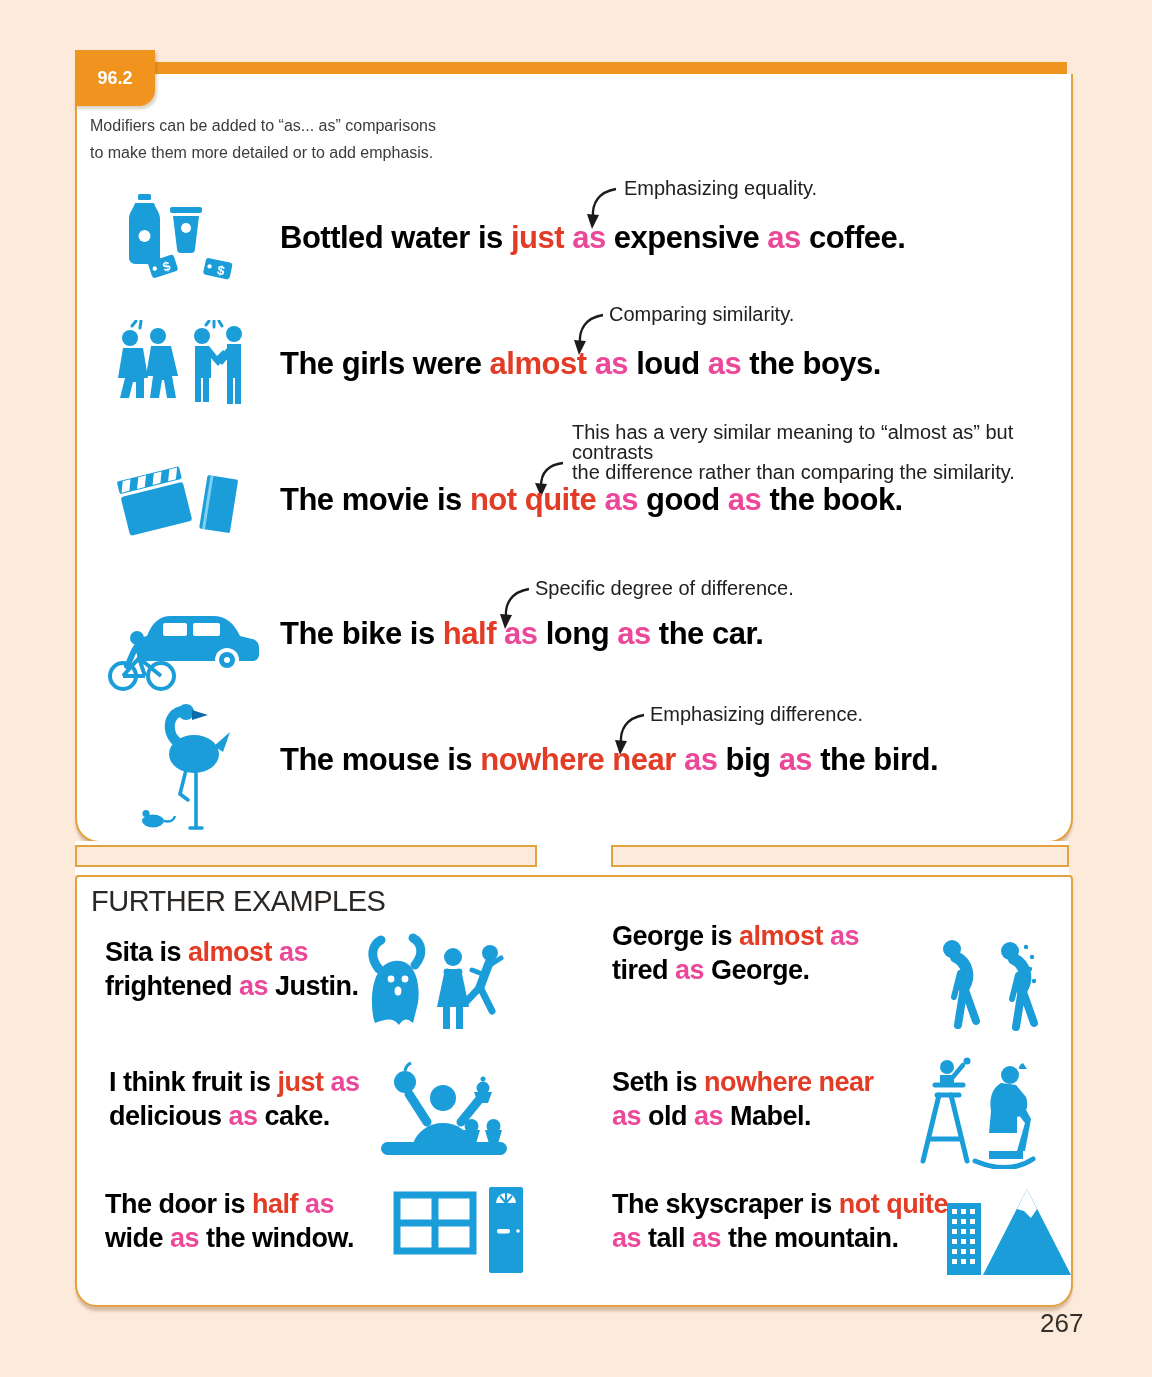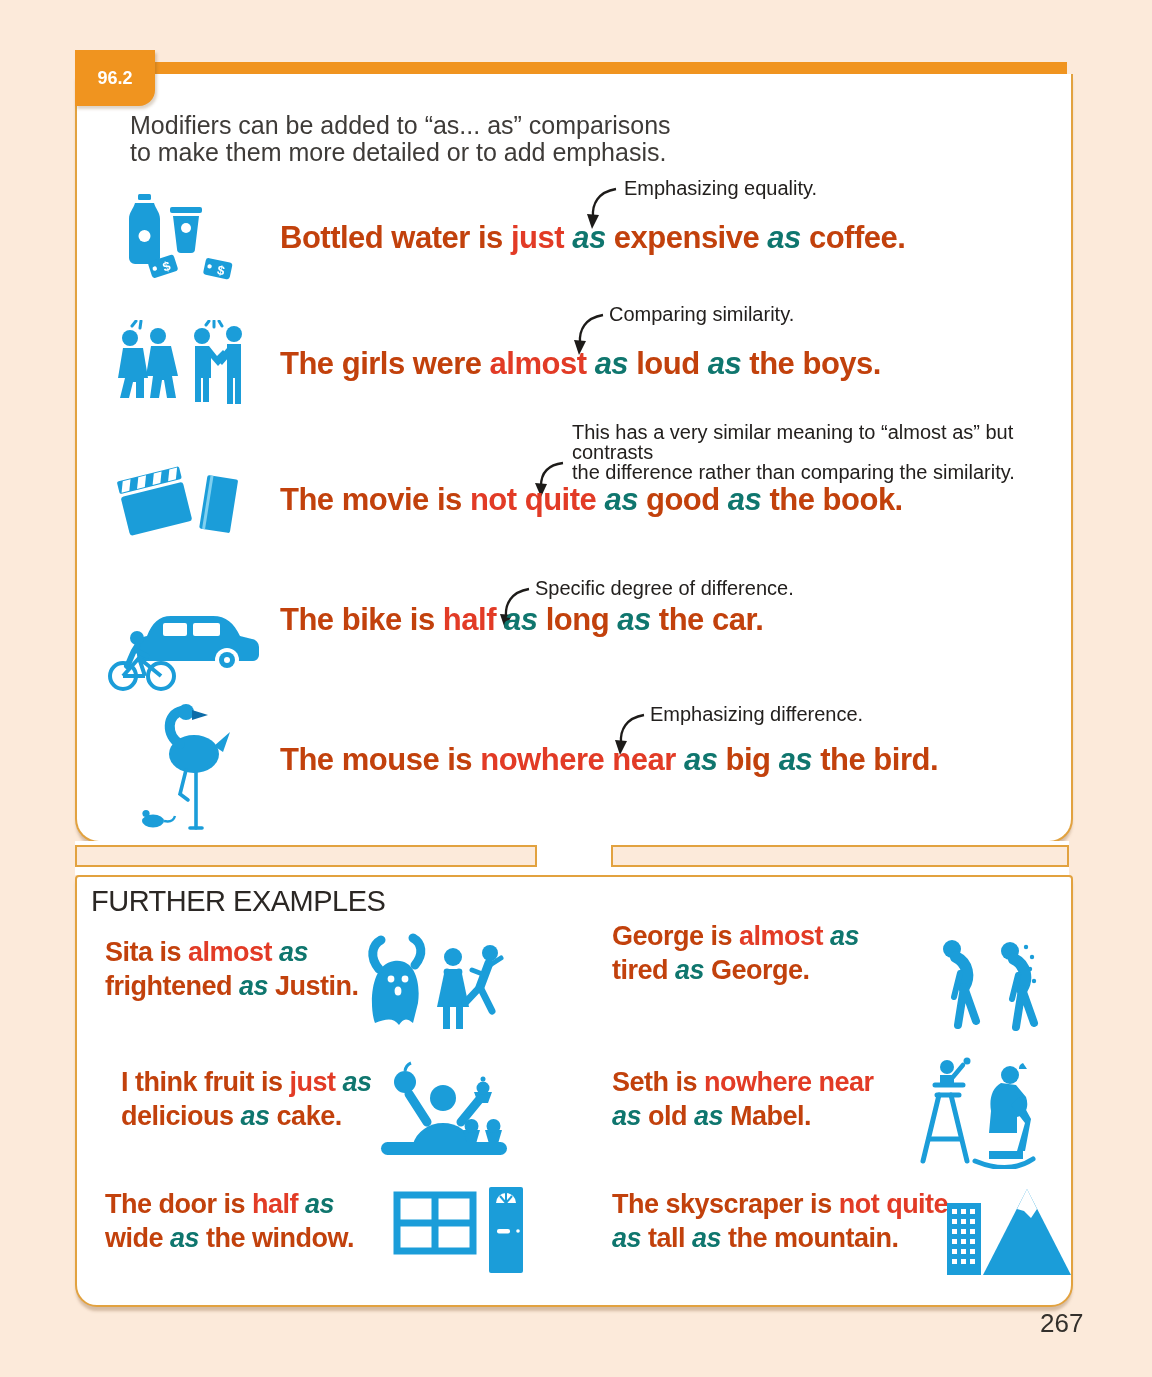--- a/index.html
+++ b/index.html
@@ -15,24 +15,24 @@
   .badge{left:75px;top:50px;width:80px;height:56px;background:#f0941f;
     border-radius:0 0 16px 0;color:#fff;font-weight:bold;font-size:18px;
     display:flex;align-items:center;justify-content:center;z-index:5;
     box-shadow:2px 3px 3px rgba(120,80,30,.25);}
   .page-title{left:168px;top:80px;font-size:25px;font-weight:bold;color:#1d1b19;letter-spacing:0;}
   
   .panel{background:#fff;border:2px solid #e2a23f;box-shadow:0 5px 3px -1px rgba(140,100,60,.35);}
   .main-panel{left:75px;top:74px;width:994px;height:767px;border-top:none;
     border-radius:0 0 24px 24px;}
   .further-panel{left:75px;top:875px;width:994px;height:428px;border-radius:4px 4px 22px 22px;}
-  .subtitle{left:13px;top:38px;font-size:25px;line-height:27px;color:#3e3b38;white-space:pre-line;margin-left:40px;}
+  .subtitle{left:13px;top:38px;font-size:16px;line-height:27px;color:#3e3b38;white-space:pre-line;}
   .sentence{font-size:31px;font-weight:bold;letter-spacing:-0.5px;white-space:nowrap;}
   .annot{font-size:20px;color:#23201e;white-space:pre-line;line-height:20px;}
-  .w-d{color:#c2410c;} .w-r{color:#e23b26;} .w-b{color:#0f766e;font-style:italic;}
+  .w-d{color:#000000;} .w-r{color:#e23b26;} .w-b{color:#ec4899;}
   .connector{left:75px;top:841px;width:994px;height:34px;background:#fff;}
   .conn-bar{position:absolute;top:4px;height:22px;background:#fceada;border:2px solid #e2a23f;box-sizing:border-box;}
   .further-heading{left:14px;top:8px;font-size:29px;font-weight:400;letter-spacing:-0.5px;color:#2b2724;}
   .fx-text{font-size:27px;font-weight:bold;letter-spacing:-0.5px;line-height:34px;white-space:nowrap;}
   .page-number{left:1040px;top:1308px;font-size:26px;color:#33302c;}
   svg{display:block;}
   .ico{position:absolute;}
 </style>
 </head>
 <body>
@@ -153,21 +153,21 @@
           <circle cx="54" cy="78" r="13"></circle>
         <path d="M16 78 L32 60 L54 78 M32 60 L38 78 M16 78 L38 78"></path>
       </g>
     </svg>
   </div>
   <div class="abs annot" style="left:458px;top:504px">Specific degree of difference.</div>
   <svg class="abs" style="left:418px;top:512px" width="38" height="46" viewBox="0 0 38 46">
     <path d="M34 3 C16 6 10 18 11 31" stroke="#1d1b19" stroke-width="2.3" fill="none"></path>
     <path d="M5 28 L17 29 L10 43 Z" fill="#1d1b19"></path>
   </svg>
-  <div class="abs sentence" style="left:203px;top:528px"><span class="w-d">The bike is </span><span class="w-r">half</span><span class="w-d"> </span><span class="w-b">as</span><span class="w-d"> long </span><span class="w-b">as</span><span class="w-d"> the car.</span></div>
+  <div class="abs sentence" style="left:203px;top:542px"><span class="w-d">The bike is </span><span class="w-r">half</span><span class="w-d"> </span><span class="w-b">as</span><span class="w-d"> long </span><span class="w-b">as</span><span class="w-d"> the car.</span></div>
 
   <div class="ico" style="left:63px;top:628px">
     <svg width="96" height="132" viewBox="0 0 96 132">
       <g fill="#1b9dd9">
         <ellipse cx="54" cy="52" rx="25" ry="19"></ellipse>
         <path d="M74 44 l16 -14 -7 20 z"></path>
         <path d="M40 42 C26 34 26 12 42 9" stroke="#1b9dd9" stroke-width="10" fill="none" stroke-linecap="round"></path>
         <circle cx="46" cy="10" r="8"></circle>
         <path d="M52 8 l16 5 -16 5 z" fill="#0d6ca8"></path>
         <g stroke="#1b9dd9" stroke-width="3.6" fill="none" stroke-linecap="round">
@@ -242,21 +242,21 @@
       </g>
       <g fill="#1b9dd9">
         <circle cx="104" cy="22" r="2.2"></circle>
           <circle cx="110" cy="32" r="2.2"></circle>
           <circle cx="108" cy="44" r="2.2"></circle>
           <circle cx="112" cy="56" r="2.2"></circle>
       </g>
     </svg>
   </div>
 
-  <div class="abs fx-text" style="left:44px;top:188px">
+  <div class="abs fx-text" style="left:32px;top:188px">
     <div><span class="w-d">I think fruit is </span><span class="w-r">just</span><span class="w-d"> </span><span class="w-b">as</span></div>
     <div><span class="w-d">delicious </span><span class="w-b">as</span><span class="w-d"> cake.</span></div>
   </div>
   <div class="ico" style="left:302px;top:181px">
     <svg width="130" height="106" viewBox="0 0 130 106">
       <g fill="#1b9dd9">
         <circle cx="64" cy="40" r="13"></circle>
         <path d="M34 86 a31 28 0 0 1 60 0 z"></path>
         <path d="M48 64 L30 36" stroke="#1b9dd9" stroke-width="9" fill="none" stroke-linecap="round"></path>
         <circle cx="26" cy="24" r="11"></circle>

